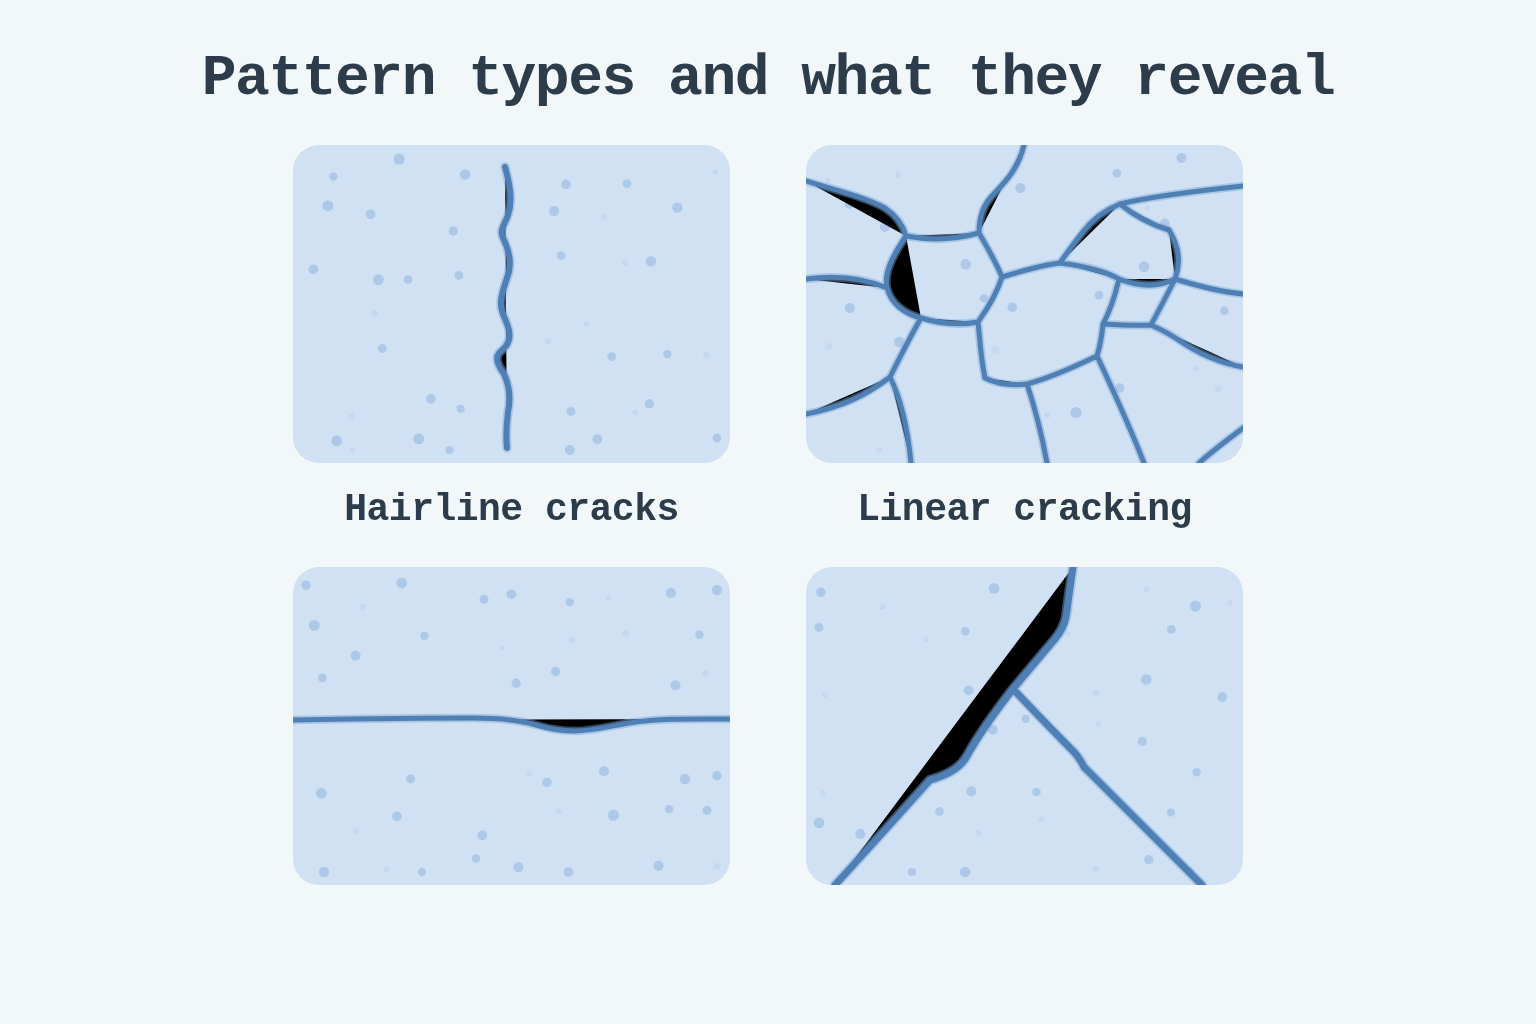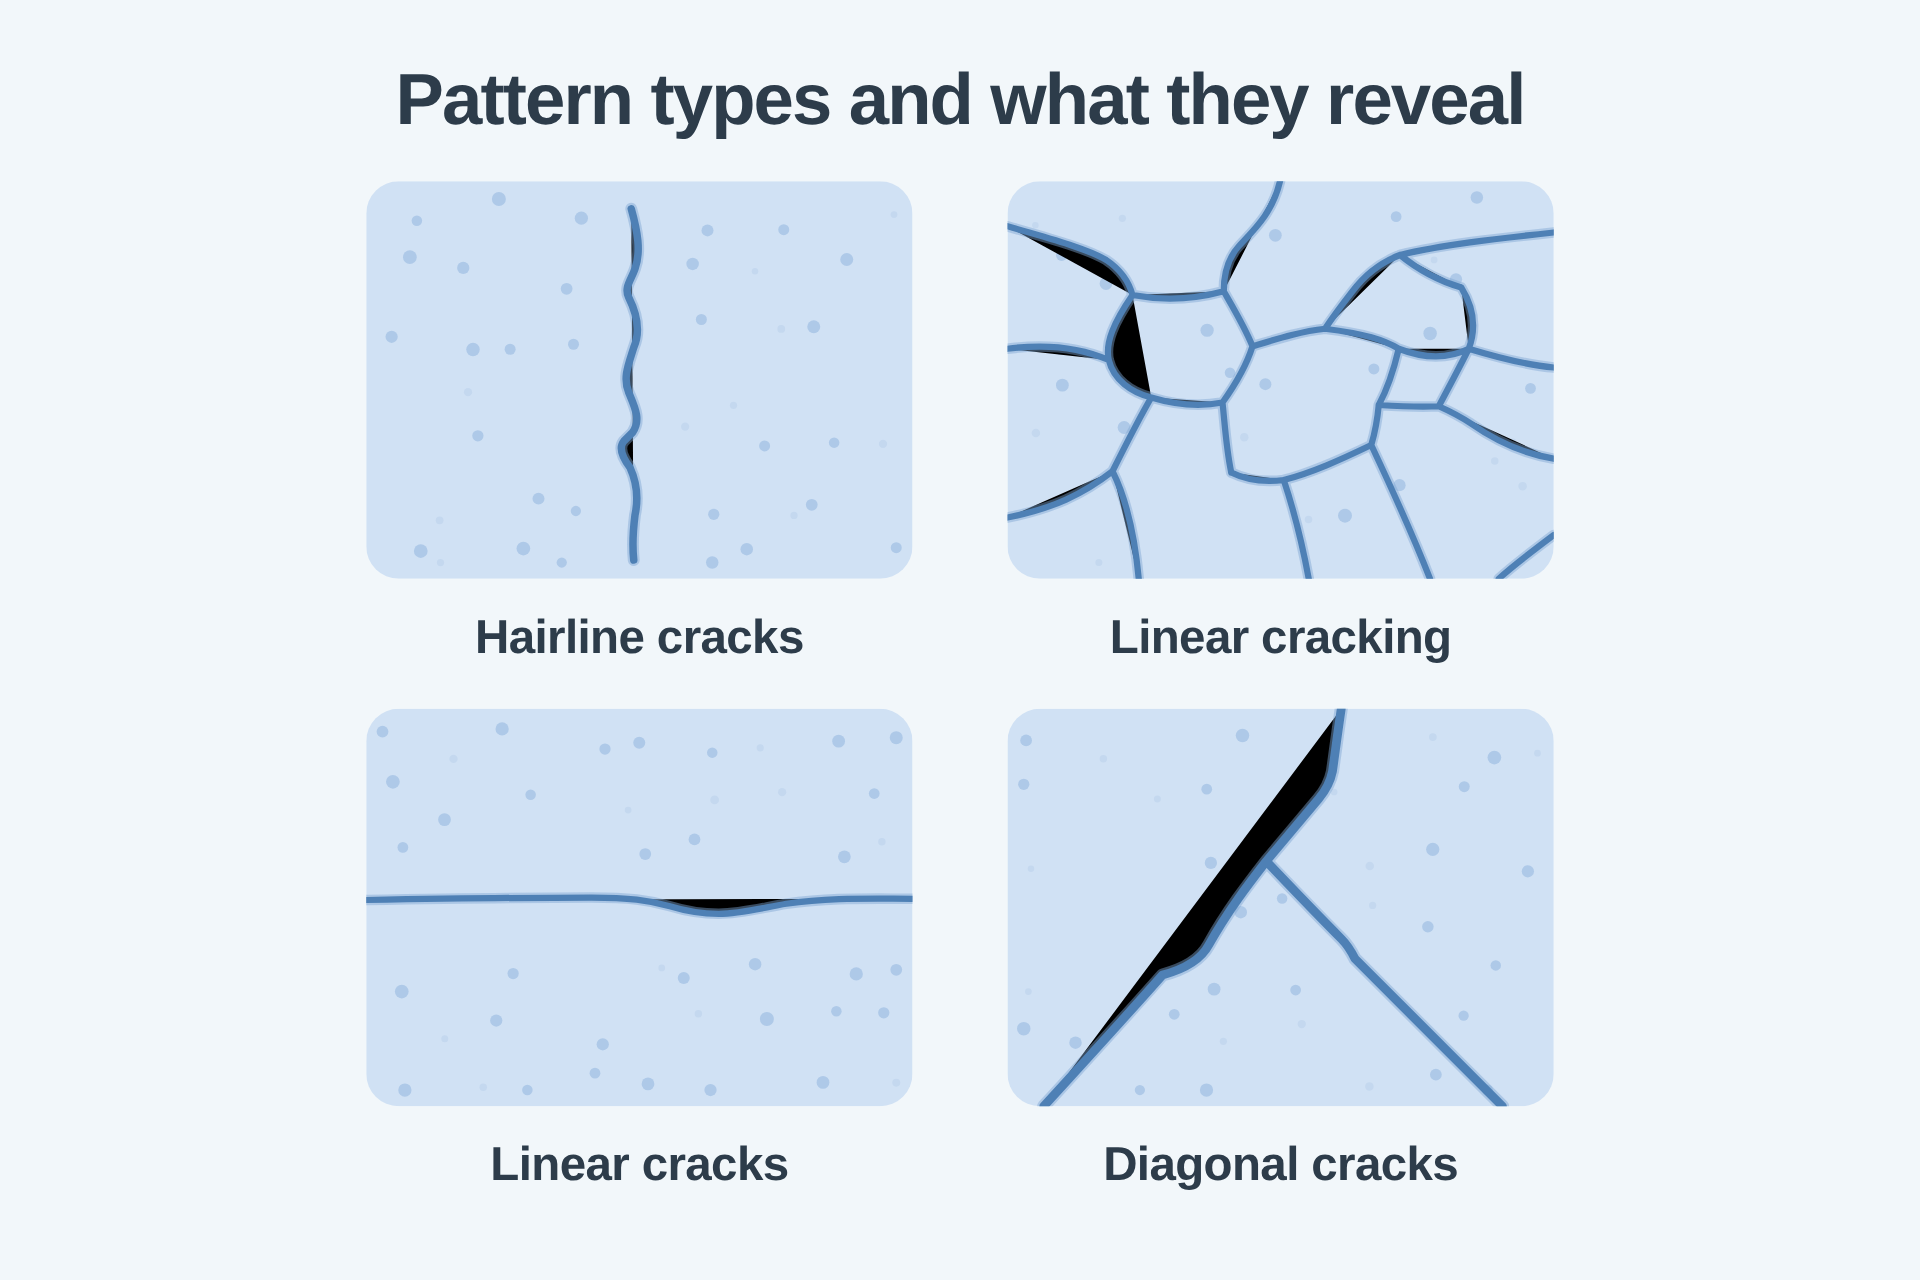--- a/index.html
+++ b/index.html
@@ -1,21 +1,21 @@
 <!DOCTYPE html>
 <html><head>
 <meta charset="utf-8">
 <style>
   html,body{margin:0;padding:0;}
   .canvas{
     position:relative;
     width:1536px;height:1024px;
     overflow:hidden;
     background:var(--page-bg,#f2f7fa);
-    font-family:Liberation Sans, sans-serif;
+    font-family:Liberation Mono, monospace;
   }
   .page-title{
     position:absolute;top:46px;left:0;width:100%;
     text-align:center;
     font-size:58px;font-weight:700;letter-spacing:-1.5px;
     color:var(--text,#2d3c4a);
     margin:0;
   }
   .grid{
     position:absolute;left:293px;top:145px;width:950px;
@@ -222,21 +222,20 @@
             <circle cx="225.4" cy="300.1" r="5.1" fill="#aec9e8"></circle>
             <circle cx="275.4" cy="305.0" r="4.9" fill="#aec9e8"></circle>
             <circle cx="365.4" cy="298.9" r="5.1" fill="#aec9e8"></circle>
             <circle cx="424.0" cy="299.1" r="3.2" fill="#c4d8ef"></circle>
           </g>
         <path id="crack-linear" d="M0,153 C60,152 120,151 180,151 C210,151 226,153 243,158
           C256,162 268,164 282,164 C300,164 318,159 336,156 C370,151 400,152 437,152"></path>
         <use href="#crack-linear" class="crack-halo"></use>
         <use href="#crack-linear" class="crack-main"></use>
       </svg>
-      <figcaption>Linear cracks</figcaption>
     </figure>
 
     <figure>
       <svg class="panel w7" viewBox="0 0 437 318">
         <rect class="panel-bg" x="0" y="0" width="437" height="318" rx="26"></rect>
         <g>
             <circle cx="14.9" cy="25.3" r="4.7" fill="#aec9e8"></circle>
             <circle cx="76.7" cy="39.9" r="3.0" fill="#c4d8ef"></circle>
             <circle cx="188.0" cy="21.4" r="5.4" fill="#aec9e8"></circle>
             <circle cx="340.3" cy="22.6" r="3.1" fill="#c4d8ef"></circle>
@@ -275,17 +274,16 @@
             <circle cx="342.7" cy="292.7" r="4.7" fill="#aec9e8"></circle>
             <circle cx="383.9" cy="305.0" r="4.4" fill="#aec9e8"></circle>
           </g>
         <path id="crack-diagonal" d="
           M267,0 C264,20 262,36 260,50 C258,60 254,66 249,72 L207,122
           C193,140 176,162 161,189 C154,202 139,209 124,213 C93,248 61,283 29,318
           M207,122 C227,143 247,164 267,184 C272,189 275,194 278,200 C317,239 356,278 396,318"></path>
         <use href="#crack-diagonal" class="crack-halo"></use>
         <use href="#crack-diagonal" class="crack-main"></use>
       </svg>
-      <figcaption>Diagonal cracks</figcaption>
     </figure>
 
   </div>
 </div>
 
 </body></html>

